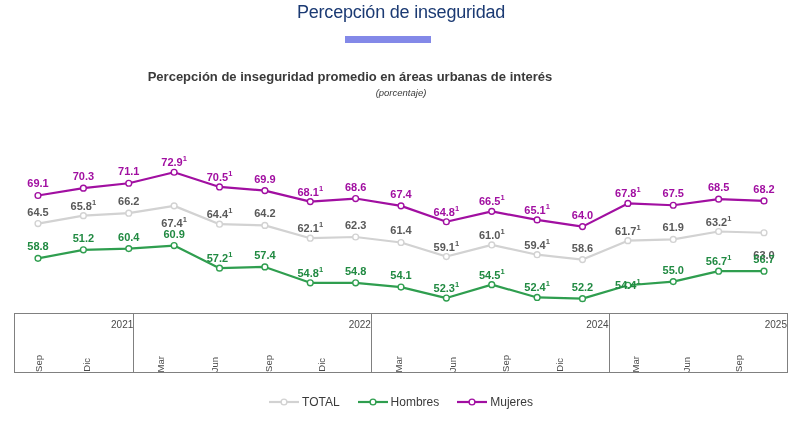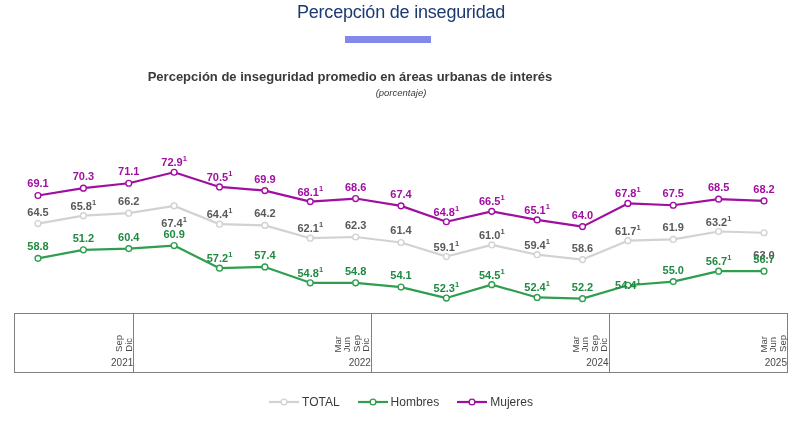--- a/index.html
+++ b/index.html
@@ -40,22 +40,22 @@
   .s-hombres{color:#218a42;}
   .s-mujeres{color:#a10fa1;}
 
   
   .axis{
     position:absolute;left:14px;top:313px;width:774px;height:60px;
     border:1px solid #808080;box-sizing:border-box;
   }
   .axis-groups{display:flex;height:100%;width:100%;}
   .axis-group{
-    display:flex;flex-direction:column;height:100%;
-    border-right:1px solid #808080;box-sizing:border-box;align-items:flex-end;
+    display:flex;flex-direction:row;height:100%;
+    border-right:1px solid #808080;box-sizing:border-box;
   }
   .axis-group:last-child{border-right:none;}
   .axis-months{display:flex;flex:1;align-items:flex-end;justify-content:space-around;}
   .axis-month{
     writing-mode:vertical-rl;transform:rotate(180deg);
     font-size:9.5px;color:#4a4a4a;line-height:1;
     padding-bottom:1px;
   }
   .axis-year{
     height:20px;display:flex;align-items:center;justify-content:center;

